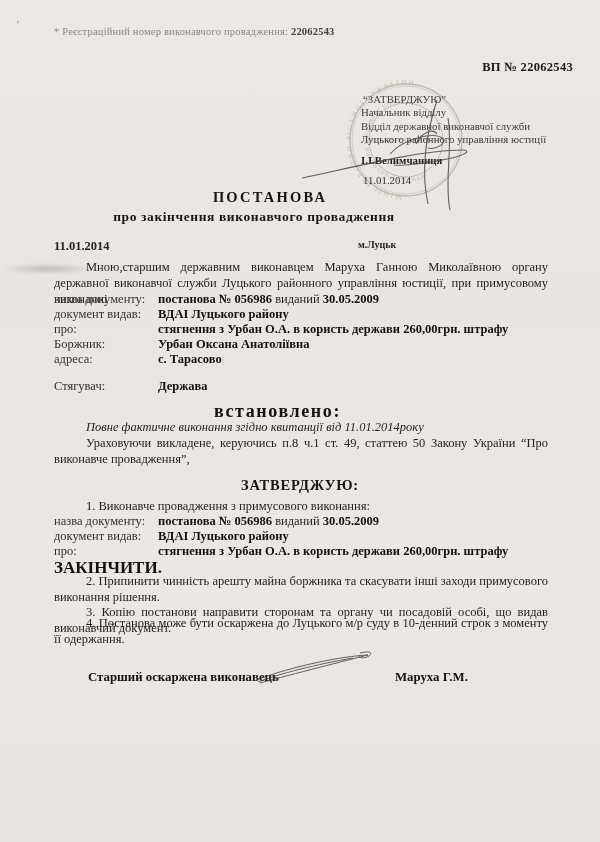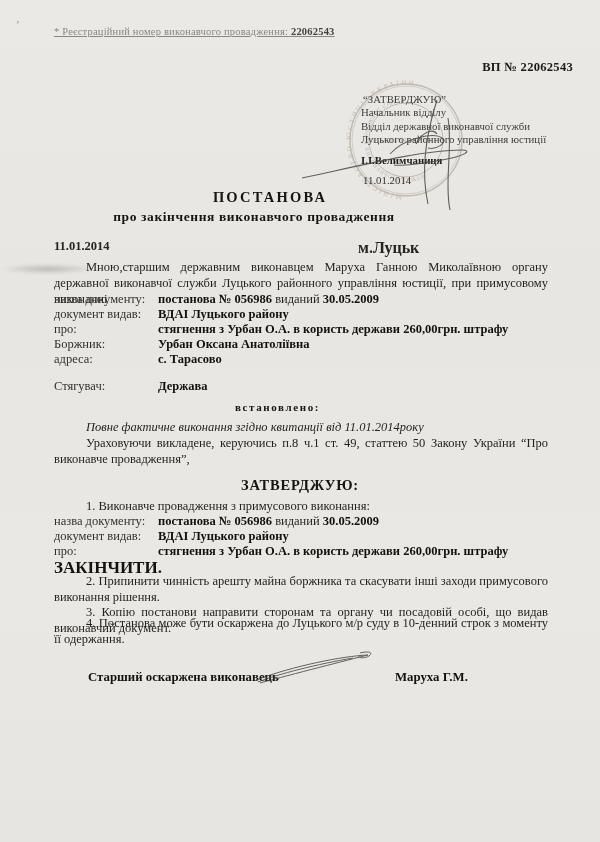--- a/index.html
+++ b/index.html
@@ -3,49 +3,49 @@
 <meta charset="utf-8">
 <style>
   html,body{margin:0;padding:0;}
   body{
     width:600px;height:842px;
     font-family:"Liberation Serif","DejaVu Serif",serif;
     background:linear-gradient(180deg,#ebe9e6 0%,#e8e6e2 35%,#eae8e5 70%,#e7e5e1 100%);
     position:relative;overflow:hidden;color:#26241f;
   }
   .abs{position:absolute;}
-  .reg-line{top:26px;left:54px;font-size:10.5px;color:#8a8781;letter-spacing:.2px;text-decoration:underline;}
+  .reg-line{top:26px;left:54px;font-size:10.5px;color:#8a8781;letter-spacing:.2px;}
   .reg-line b{color:#45423c;font-weight:bold;}
   .tick-mark{top:18px;left:16px;font-size:11px;color:#8a8781;}
   .vp-number{top:60px;right:27px;font-size:12.5px;font-weight:bold;color:#1d1b17;letter-spacing:.3px;}
   
   .stamp{top:78px;left:344px;width:124px;height:124px;opacity:.55;filter:blur(.4px);}
   
   .approve{top:93px;left:361px;width:215px;font-size:10.8px;line-height:13.4px;color:#3f3d39;}
   .approve .q{padding-left:2px;}
   .approve .nm{font-weight:bold;color:#211f1b;margin-top:7px;}
   .approve .dt{margin-top:7px;margin-left:2px;color:#35332f;}
   .sig-head{top:88px;left:190px;width:300px;height:130px;pointer-events:none;}
   .fold{top:264px;left:0;width:95px;height:10px;
         background:radial-gradient(closest-side,rgba(110,108,100,.38),rgba(110,108,100,0));
         filter:blur(1.5px);}
   
   .title1{top:189px;left:0;width:540px;text-align:center;font-size:14.5px;font-weight:bold;letter-spacing:2.2px;color:#17150f;}
   .title2{top:209px;left:0;width:508px;text-align:center;font-size:13.5px;font-weight:bold;letter-spacing:.6px;color:#17150f;}
   .meta-date{top:239px;left:54px;font-size:12.5px;font-weight:bold;}
-  .meta-place{top:239px;left:358px;font-size:16px;font-weight:bold;text-align:right;}
+  .meta-place{top:239px;left:358px;font-size:10px;font-weight:bold;text-align:right;}
   .para{left:54px;width:494px;font-size:12.5px;line-height:15.8px;text-align:justify;}
   .ind{text-indent:32px;}
   .intro{top:260px;}
   
   .frow{left:54px;width:494px;font-size:12.5px;line-height:15.2px;display:flex;}
   .frow .lb{width:104px;flex:none;color:#33312c;}
   .frow .vl{font-weight:bold;color:#14120d;}
   .frow .vl .rg{font-weight:normal;color:#26241f;}
-  .h-found{top:401px;left:0;width:555px;text-align:center;font-size:11px;font-weight:bold;letter-spacing:1.6px;color:#17150f;}
+  .h-found{top:401px;left:0;width:555px;text-align:center;font-size:18px;font-weight:bold;letter-spacing:1.6px;color:#17150f;}
   .found1{top:420px;font-style:italic;}
   .found2{top:436px;}
   .h-resolve{top:477px;left:0;width:600px;text-align:center;font-size:14.5px;font-weight:bold;letter-spacing:.8px;color:#17150f;}
   .item1{top:499px;}
   .finish{top:558px;left:54px;font-size:17px;font-weight:bold;color:#14120d;}
   .item2{top:574px;}
   .item3{top:605px;}
   .item4{top:616px;}
   .signer-title{top:670px;left:88px;font-size:12.8px;font-weight:bold;color:#14120d;}
   .signer-name{top:670px;left:395px;font-size:12.8px;font-weight:bold;color:#14120d;}

